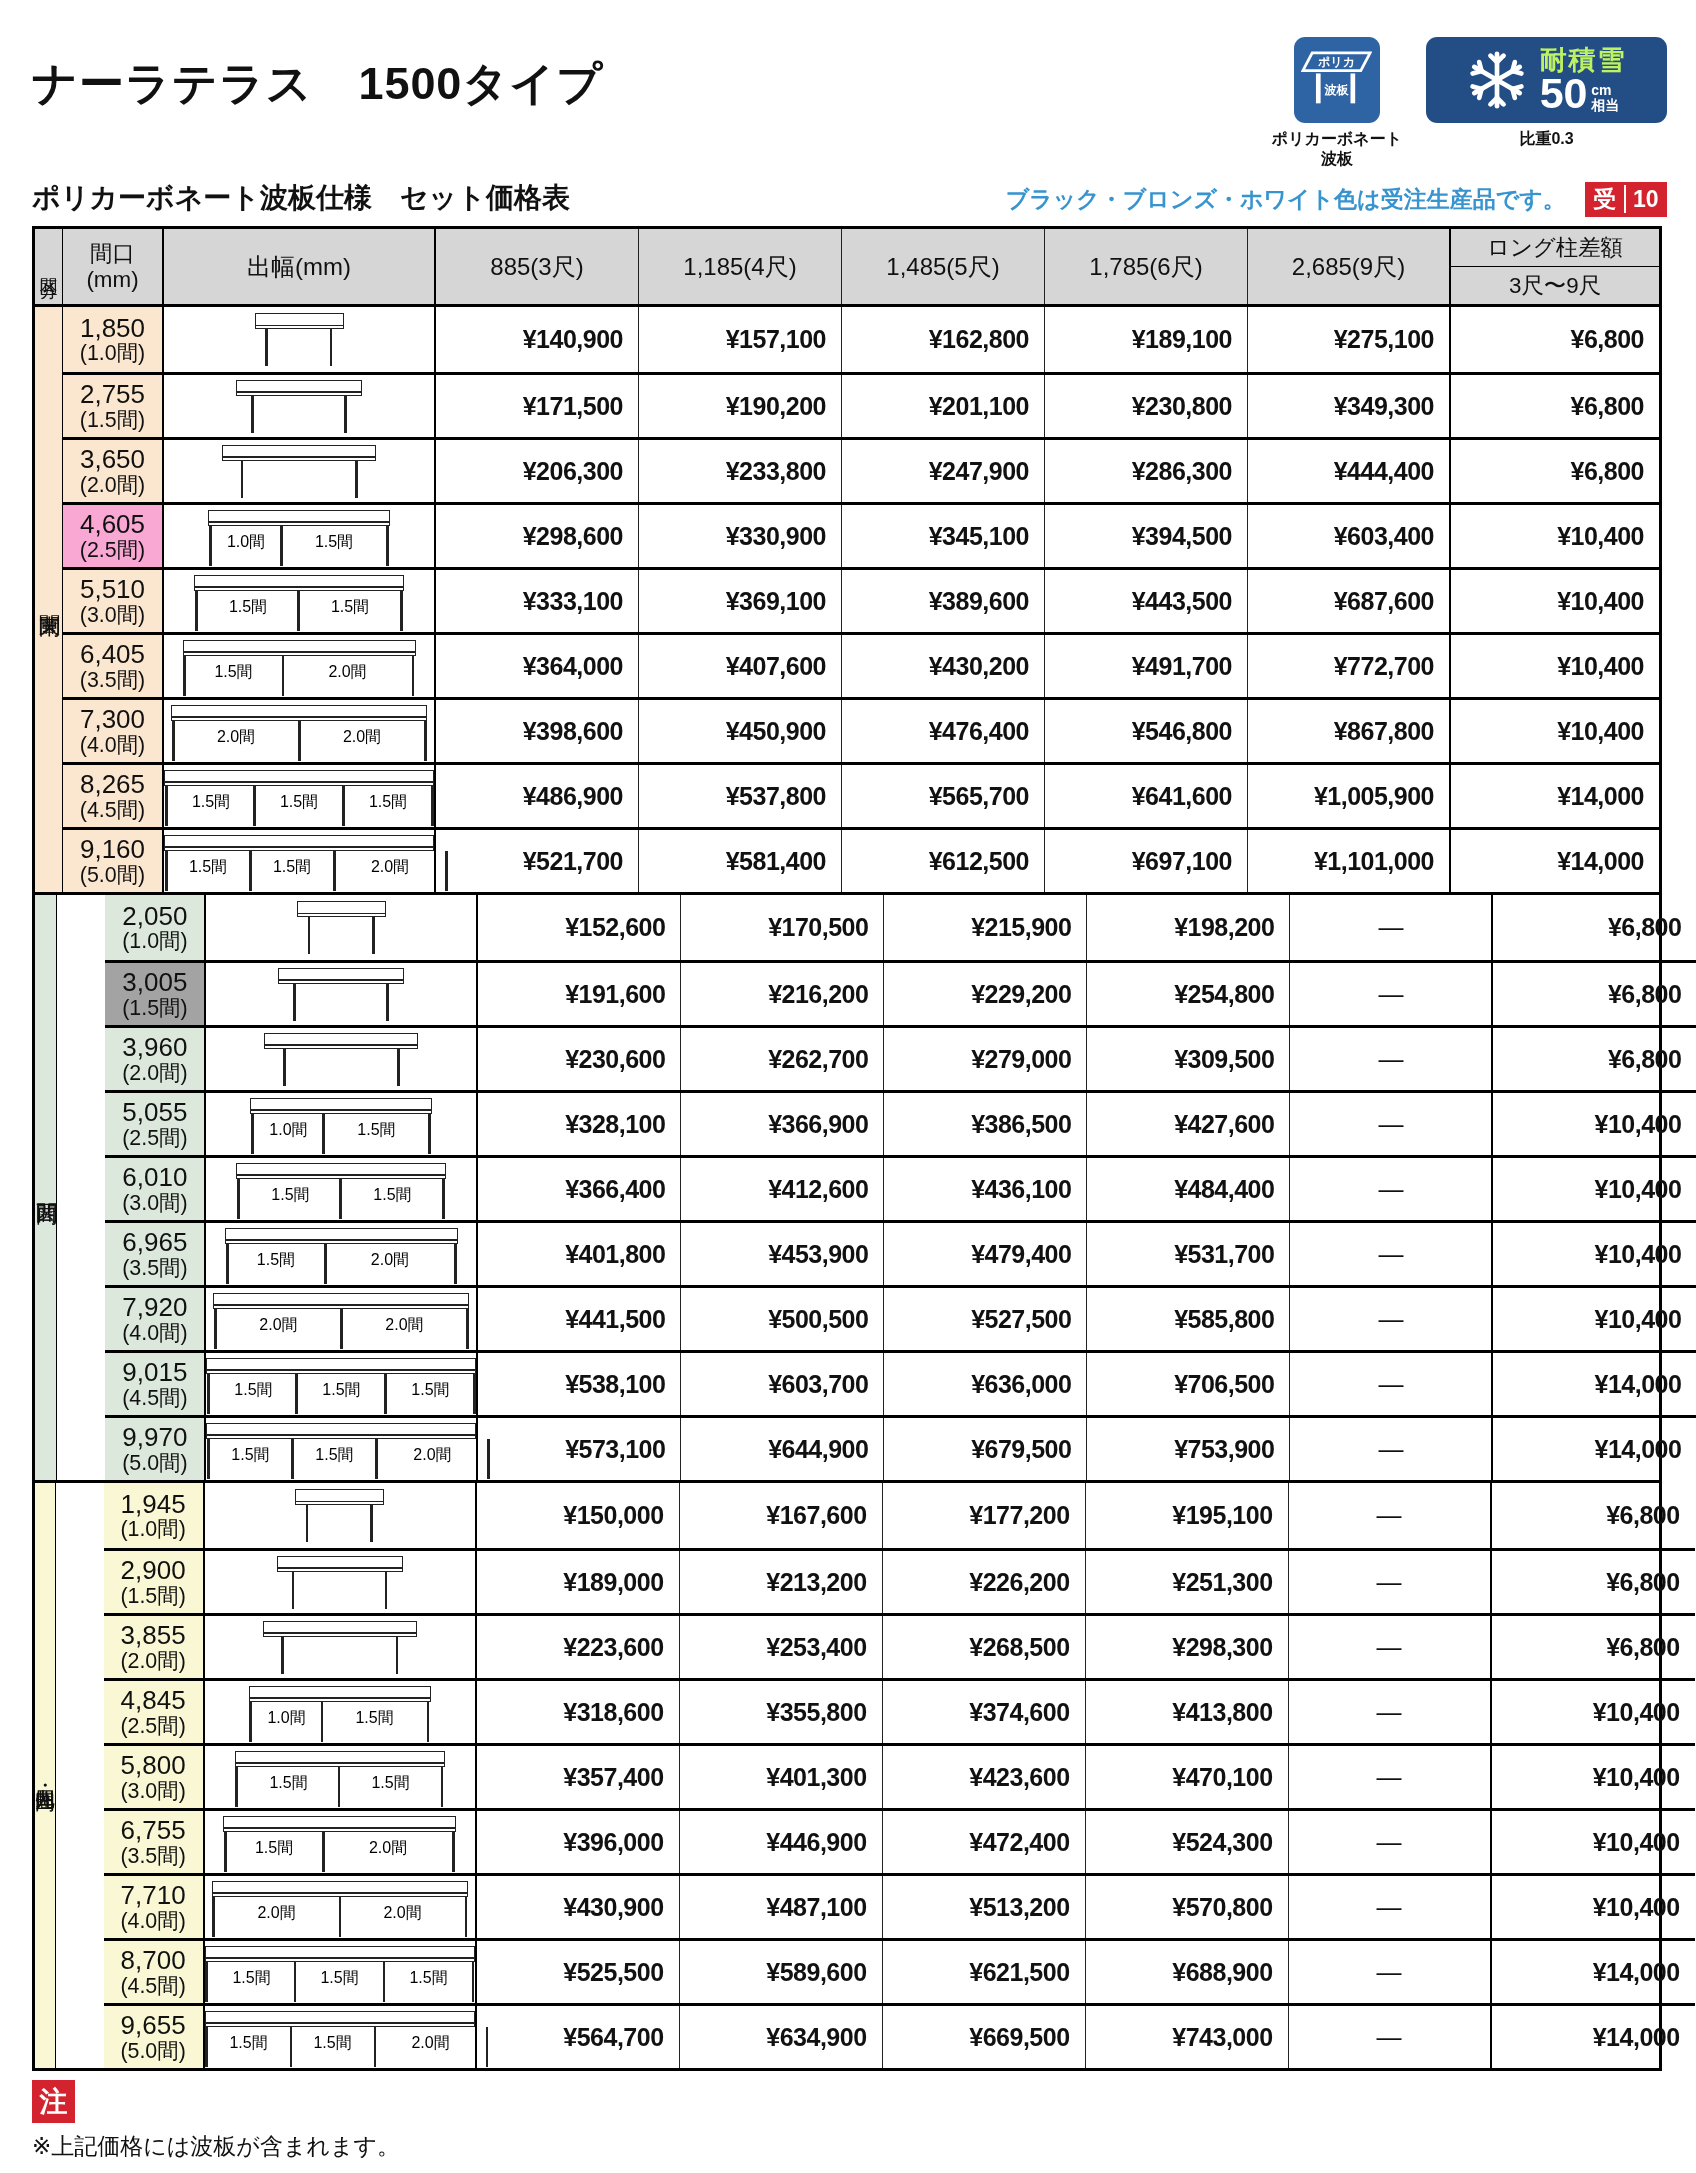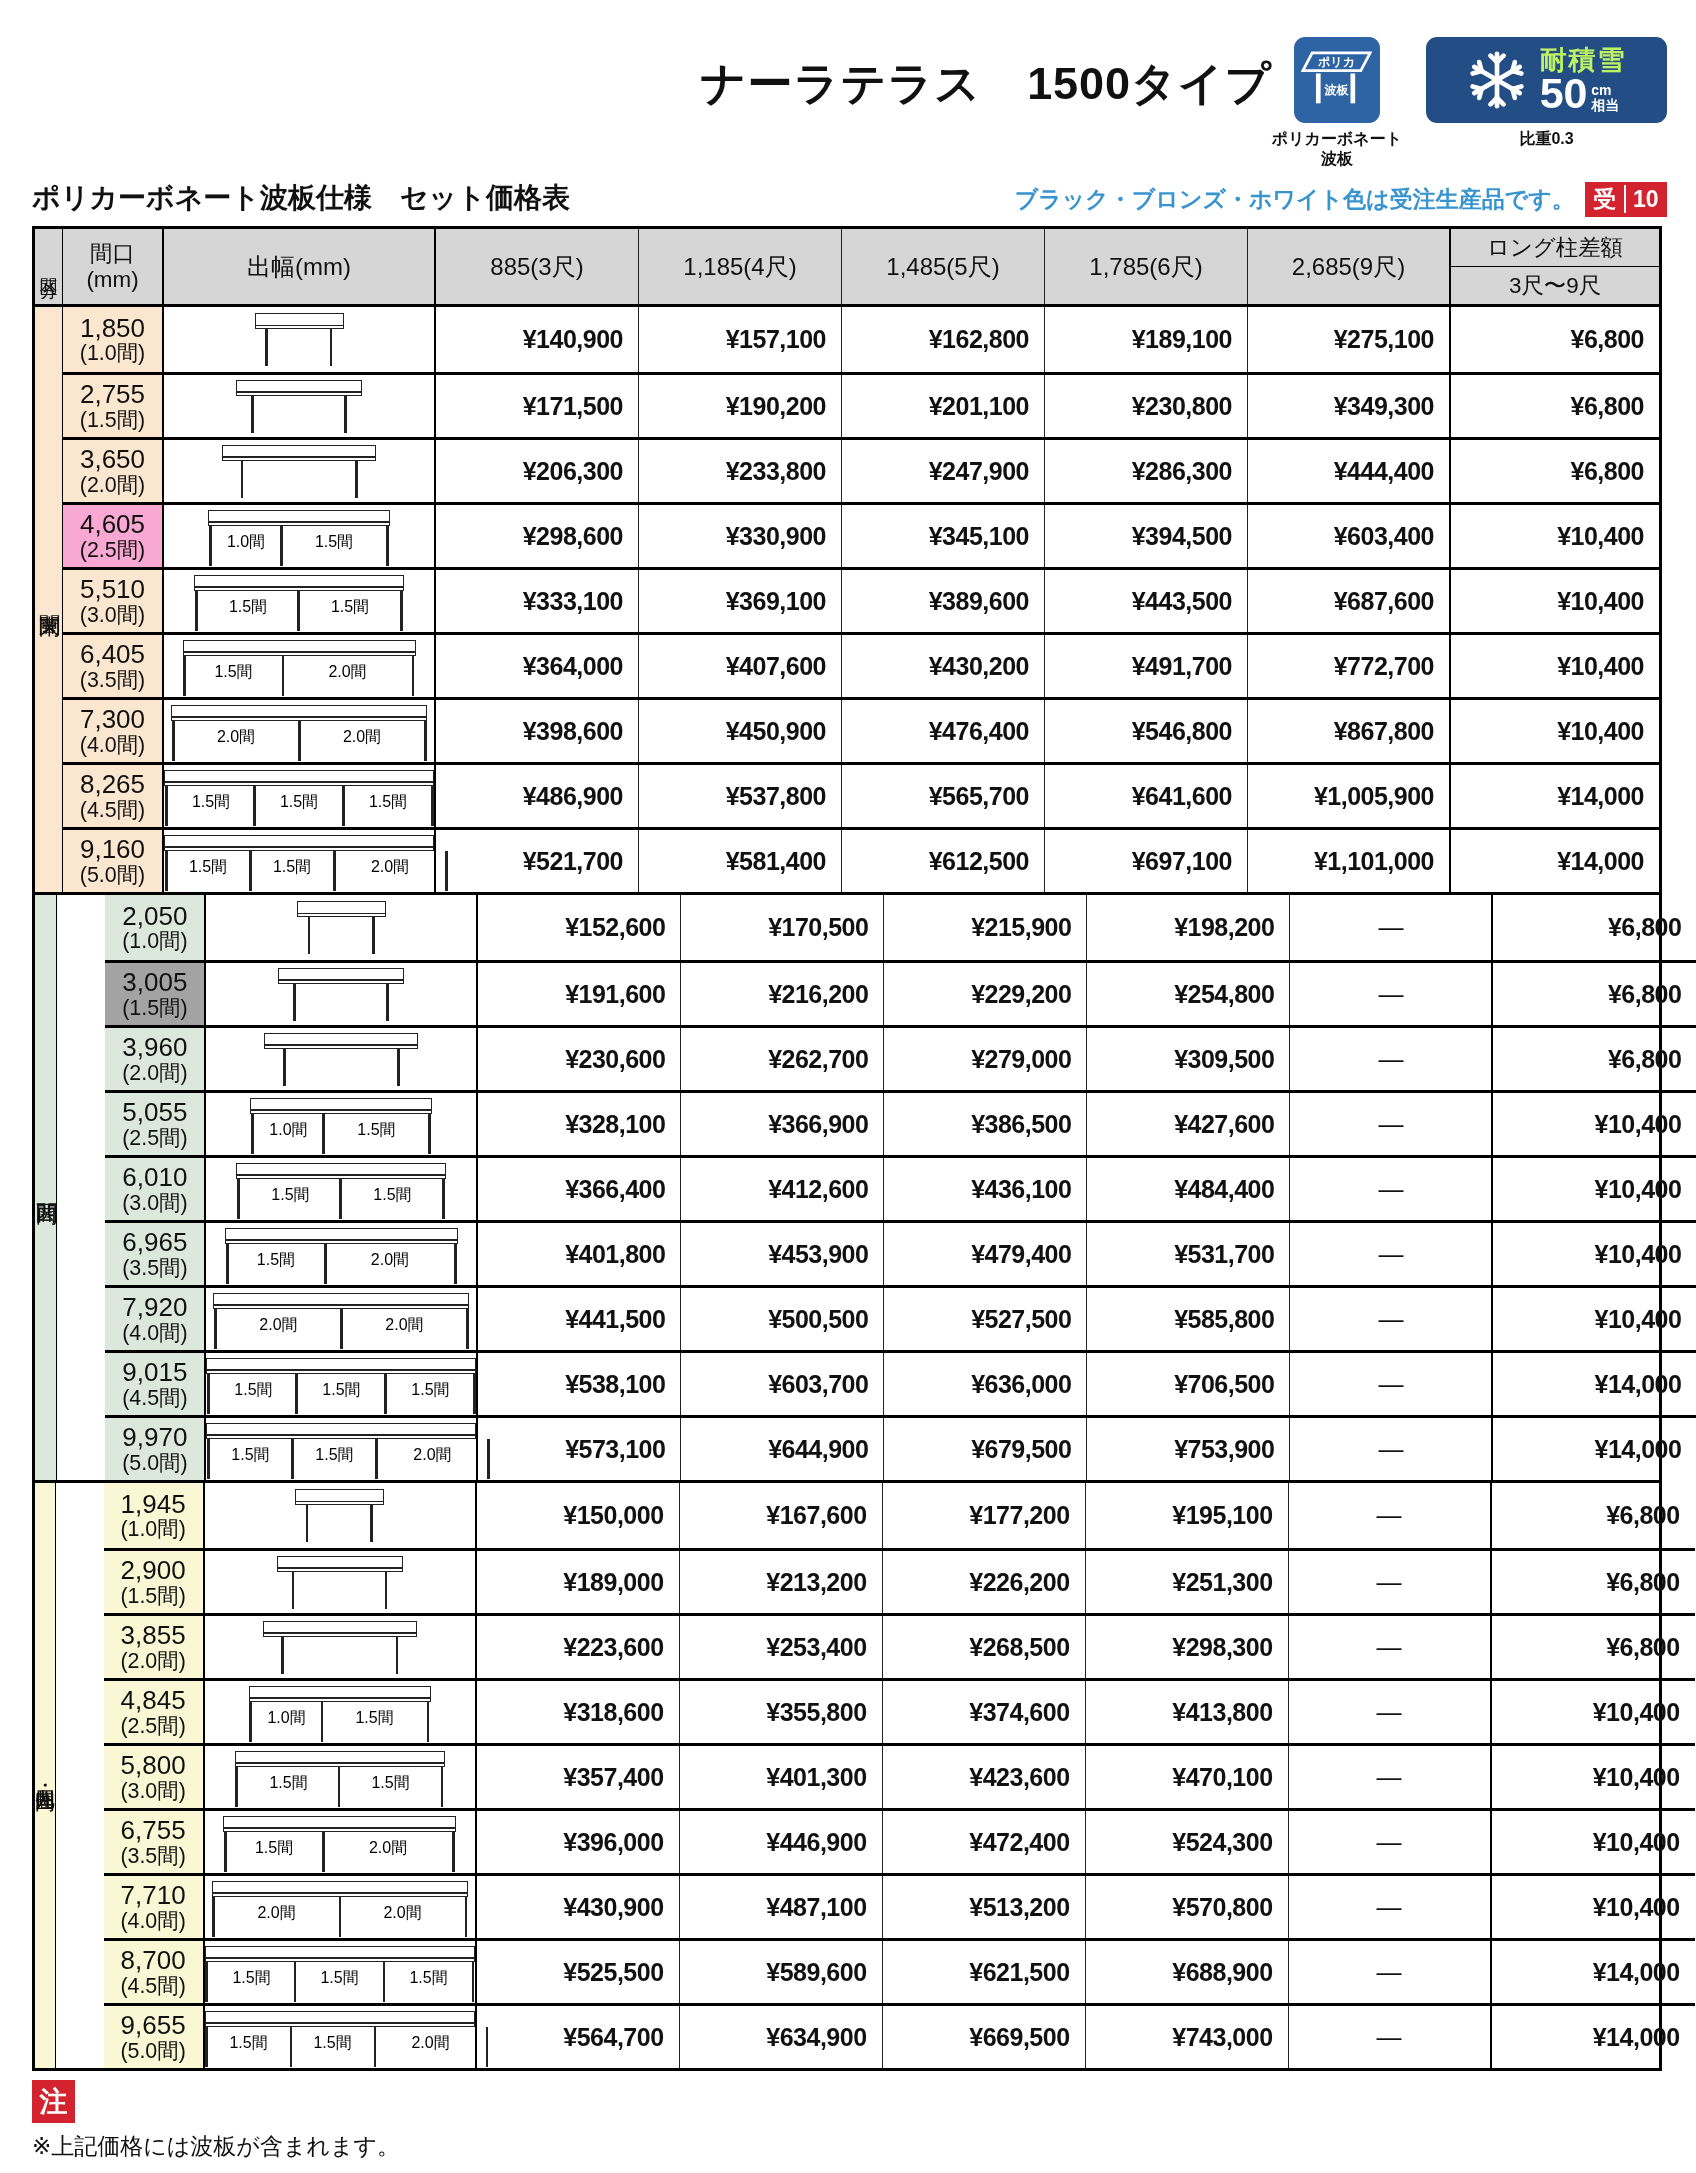--- a/index.html
+++ b/index.html
@@ -8,37 +8,37 @@
     --tile1:#2e63a4; --tile2:#234e85; --ink:#111;
   }
   *{box-sizing:border-box; margin:0; padding:0;}
   html,body{background:#fff;}
   body{
     width:1697px; min-height:2174px;
     font-family:"Liberation Sans","DejaVu Sans",sans-serif;
     color:var(--ink); padding:37px 30px 18.6px 32px; position:relative;
   }
   
-  .top{display:flex; justify-content:flex-end; align-items:flex-start; height:140px;}
+  .top{display:flex; justify-content:space-between; align-items:flex-start; height:140px;}
   .title{font-size:45px; font-weight:800; letter-spacing:0.9px; padding-top:17px;}
   .badges{display:flex; gap:24px; align-items:flex-start;}
   .badge-col{display:flex; flex-direction:column; align-items:center;}
   .tile{border-radius:11.2px; display:flex; align-items:center; justify-content:center;}
   .tile1{width:86px; height:86px; background:var(--tile1);}
   .tile2{width:241px; height:86px; background:var(--tile2); gap:13px; padding:0 13px;}
   .tile-cap{font-size:16px; font-weight:700; line-height:1.25; text-align:center; margin-top:5.6px;}
   .snow-txt{display:flex; flex-direction:column; align-items:flex-start; line-height:1;}
   .snow-label{color:#bef264; font-size:27px; font-weight:800; letter-spacing:1.9px;}
   .snow-val{display:flex; align-items:flex-end; color:#fff;}
   .snow-50{font-size:43px; font-weight:800; line-height:.9;}
   .snow-unit{display:flex; flex-direction:column; font-size:14px; font-weight:700; line-height:1.05; margin-left:3.7px;}
   
   .subrow{display:flex; justify-content:space-between; align-items:flex-end; margin-top:1.9px; margin-bottom:9.3px;}
   .subtitle{font-size:28px; font-weight:800;}
-  .order{display:flex; align-items:center; gap:10px;}
+  .order{display:flex; align-items:center; gap:19px;}
   .order-note{color:var(--blue-note); font-size:23px; font-weight:700;}
   .order-badge{background:var(--red); color:#fff; display:flex; align-items:center; height:35px; padding:0 8.4px; gap:7.5px;}
   .order-badge .l{font-size:23px; font-weight:800;}
   .order-badge .vline{width:1.9px; height:28px; background:#fff;}
   .order-badge .r{font-size:23px; font-weight:700;}
   
   .ptable{border:3.7px solid #000; width:1630px;}
   .thead{display:flex; background:var(--hdr); border-bottom:3.7px solid #000; height:78px;}
   .th{display:flex; align-items:center; justify-content:center; font-size:24px;}
   .c1{width:28px;  border-right:1.9px solid #000;}

